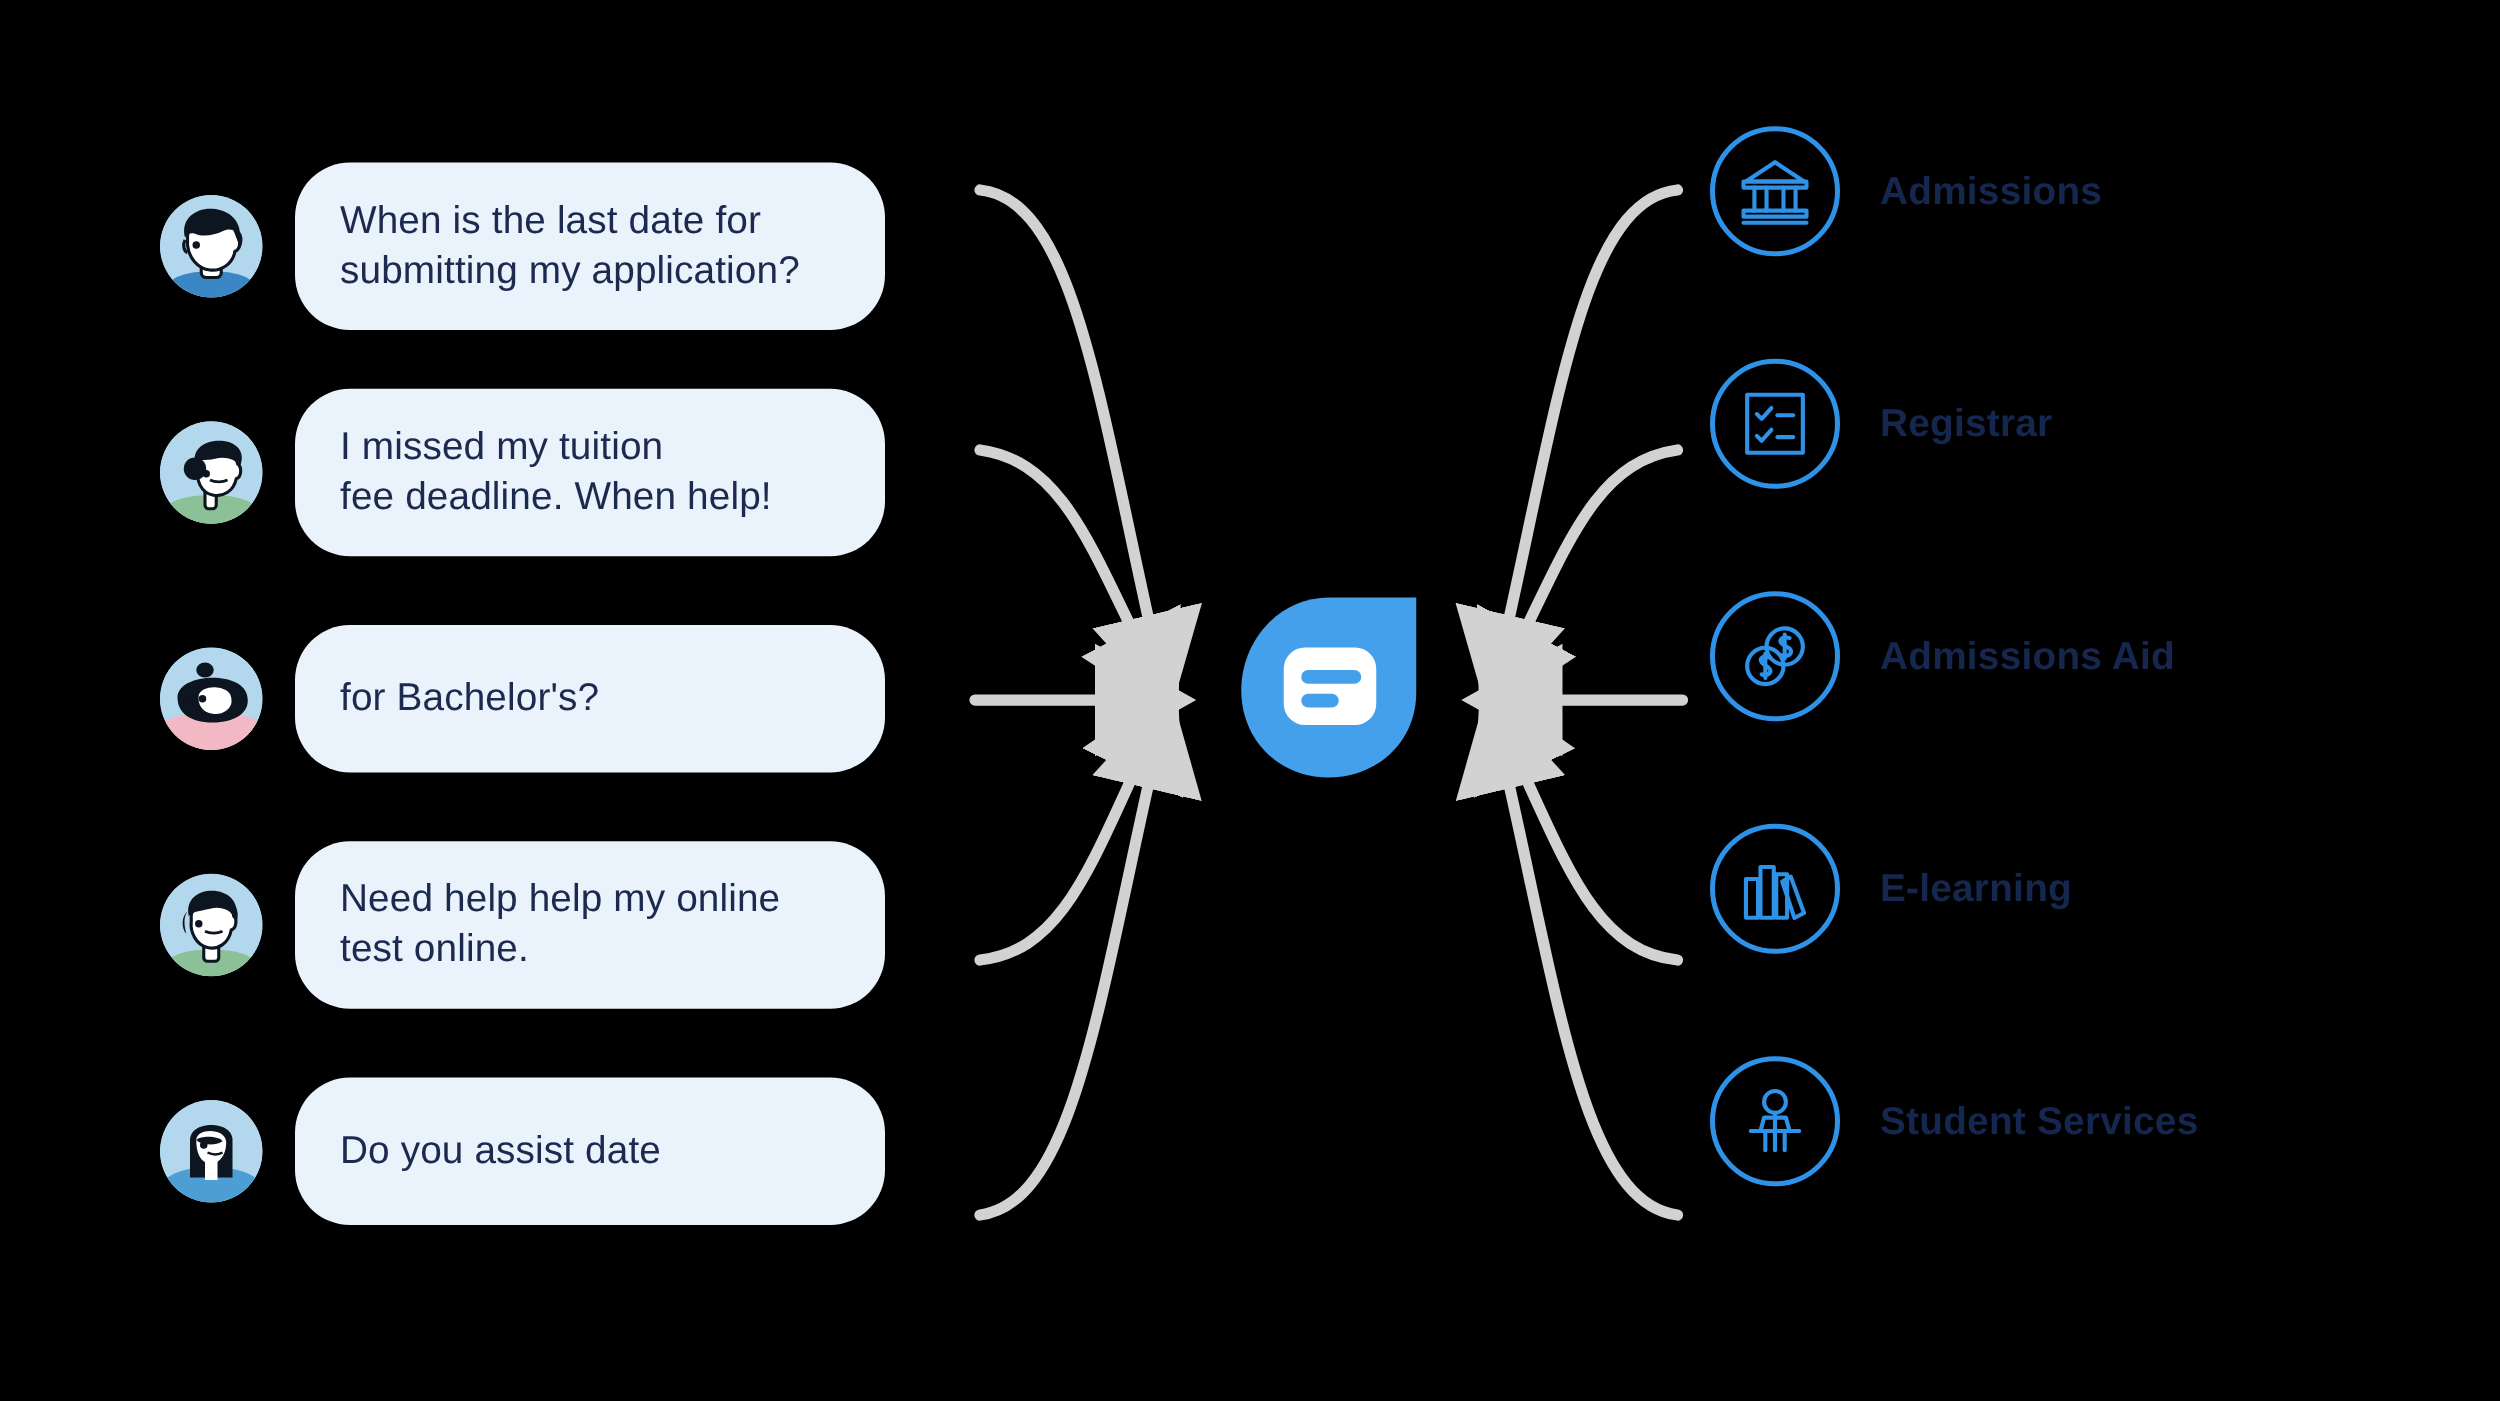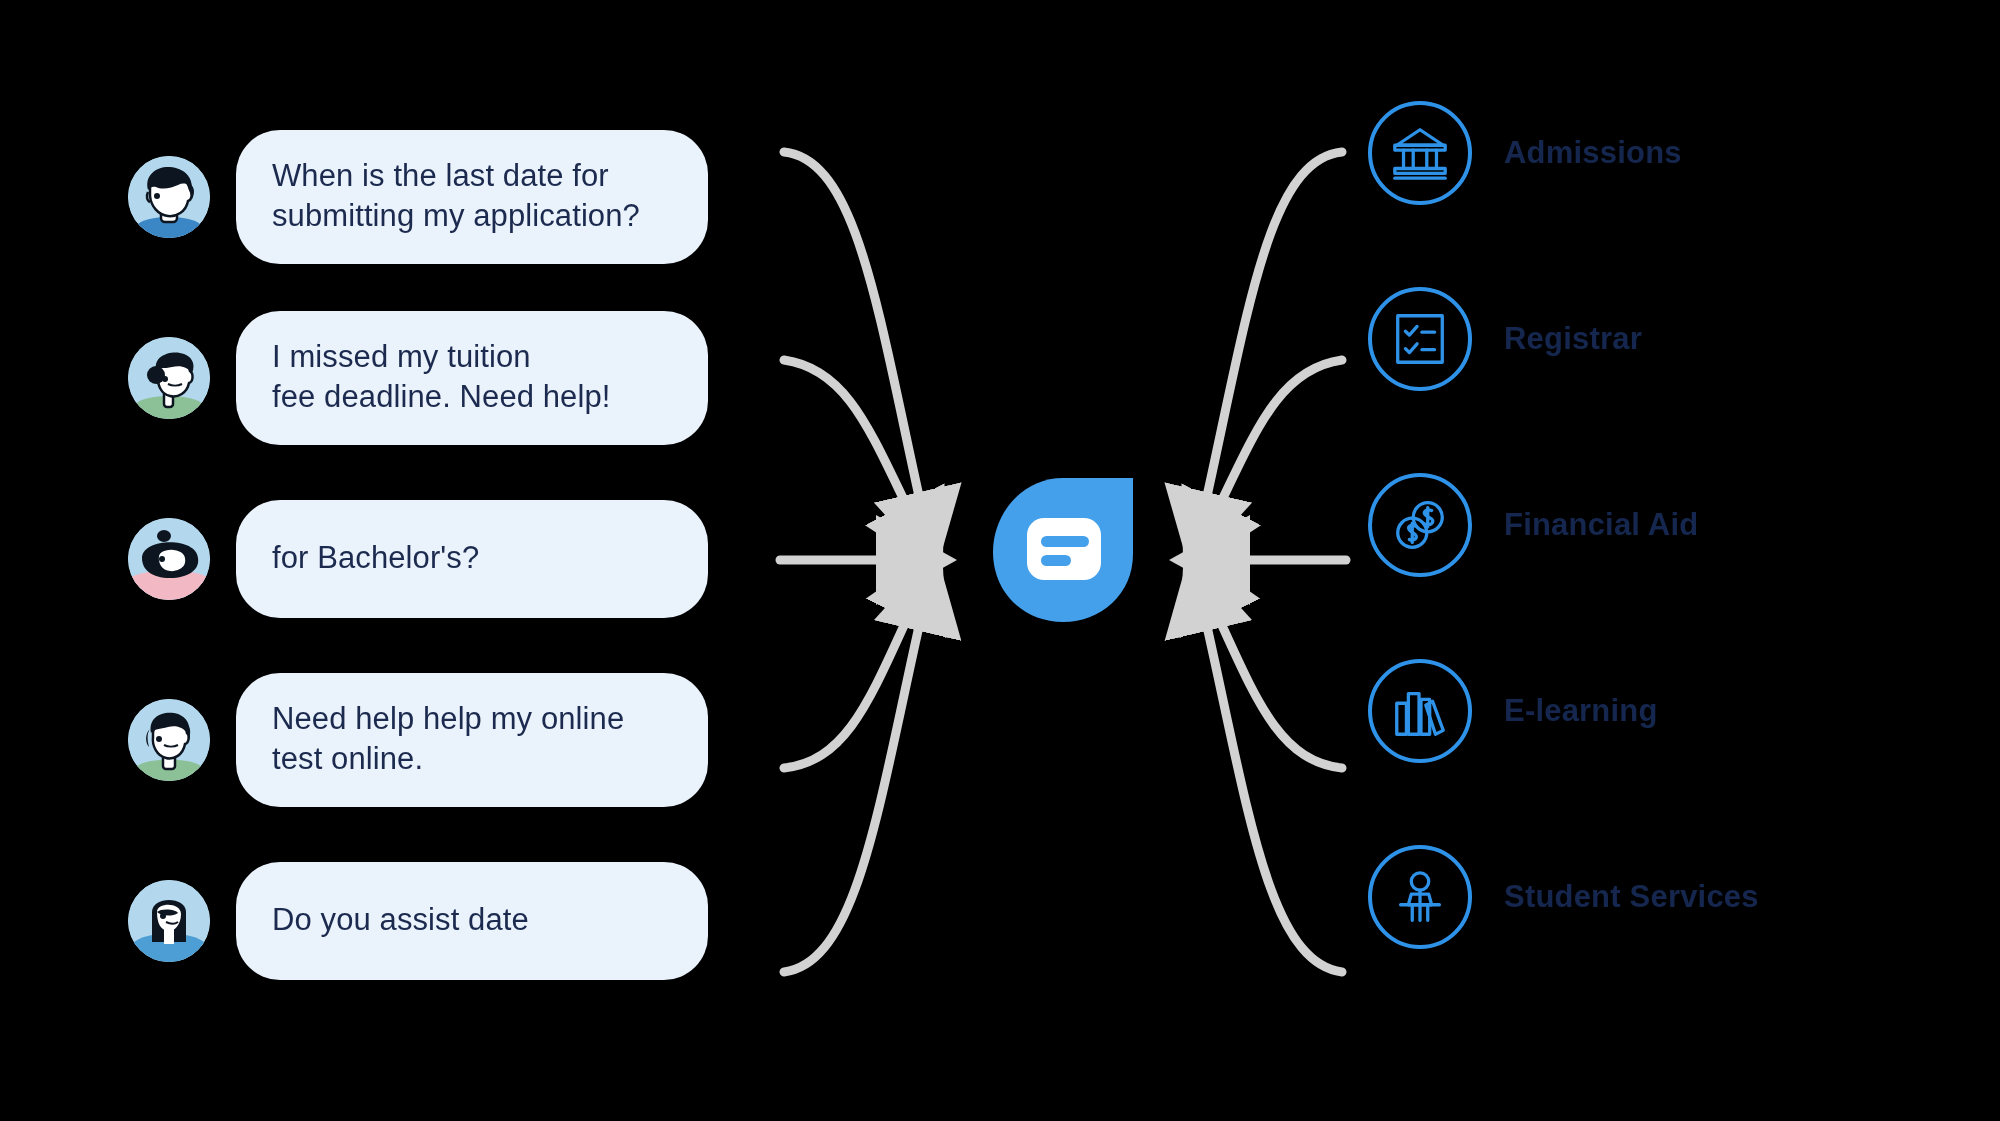--- a/index.html
+++ b/index.html
@@ -99,21 +99,21 @@
           <rect x="36" y="50" width="9" height="20" rx="3" fill="#ffffff" stroke="#0c1520" stroke-width="2.5"></rect>
           <path d="M30,34 C30,22 60,20 62,34 C66,37 65,45 61,46 C59,56 50,61 42,59 C33,57 29,48 30,38 Z" fill="#ffffff" stroke="#0c1520" stroke-width="2.5"></path>
           <path d="M28,32 C26,20 40,14 52,16 C64,18 68,27 64,36 C60,30 52,28 44,30 C36,32 30,30 28,32 Z" fill="#0c1520"></path>
           <circle cx="28" cy="38" r="9" fill="#0c1520"></circle>
           <circle cx="37" cy="42" r="3" fill="#0c1520"></circle>
           <path d="M40,47 C44,49 50,49 54,47" fill="none" stroke="#0c1520" stroke-width="2.2"></path>
         </svg>
       </div>
       <div class="bubble">
         <span class="line">I missed my tuition</span>
-        <span class="line">fee deadline. Need help!</span>
+        <span class="line">fee deadline. When help!</span>
       </div>
     </div>
 
     <div class="q-row">
       <div class="avatar">
         <svg viewBox="0 0 82 82">
           <circle cx="41" cy="41" r="41" fill="#b3d8ed"></circle>
           <path d="M2,60 C14,50 70,50 80,60 L80,82 L2,82 Z" fill="#f2b9c4"></path>
           <path d="M14,40 C14,20 68,18 70,40 C72,52 60,60 42,60 C24,60 14,52 14,40 Z" fill="#0c1520"></path>
           <path d="M30,38 C32,28 56,28 58,40 C60,50 50,55 42,54 C33,53 29,46 30,38 Z" fill="#ffffff" stroke="#0c1520" stroke-width="2"></path>
@@ -205,21 +205,21 @@
 
     <div class="d-row">
       <div class="d-icon">
         <svg viewBox="0 0 64 64" fill="none" stroke="#2e93e8" stroke-width="3.4" stroke-linejoin="round" stroke-linecap="round">
           <circle cx="24" cy="40" r="15"></circle>
           <path d="M27,33 C22,31 19,34 21,37 C23,40 27,40 28,43 C29,46 25,49 21,47 M24,30 L24,50"></path>
           <circle cx="40" cy="24" r="15" fill="none"></circle>
           <path d="M44,17 C39,15 35,18 37,21 C39,24 44,24 45,27 C46,31 41,33 37,31 M40,14 L40,34"></path>
         </svg>
       </div>
-      <span class="d-label">Financial Aid</span>
+      <span class="d-label">Admissions Aid</span>
     </div>
 
     <div class="d-row">
       <div class="d-icon">
         <svg viewBox="0 0 64 64" fill="none" stroke="#2e93e8" stroke-width="3.4" stroke-linejoin="round" stroke-linecap="round">
           <rect x="8" y="24" width="10" height="32"></rect>
           <rect x="20" y="14" width="11" height="42"></rect>
           <rect x="33" y="20" width="9" height="36"></rect>
           <path d="M45,22 L56,52 L48,56 L38,26 Z"></path>
         </svg>

